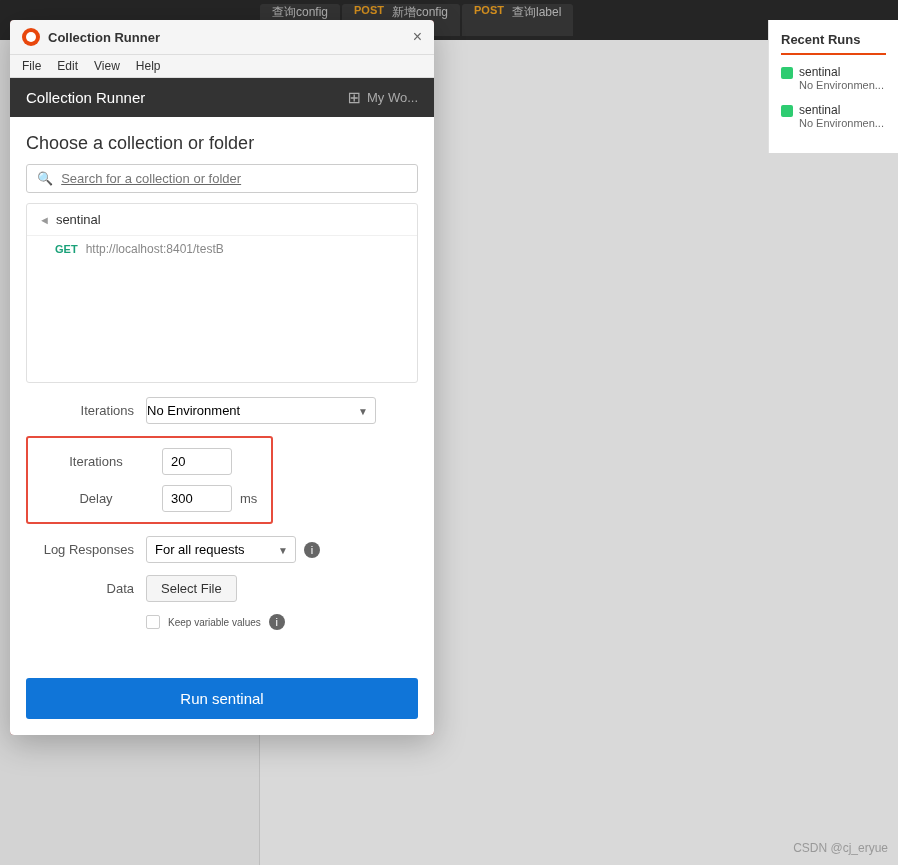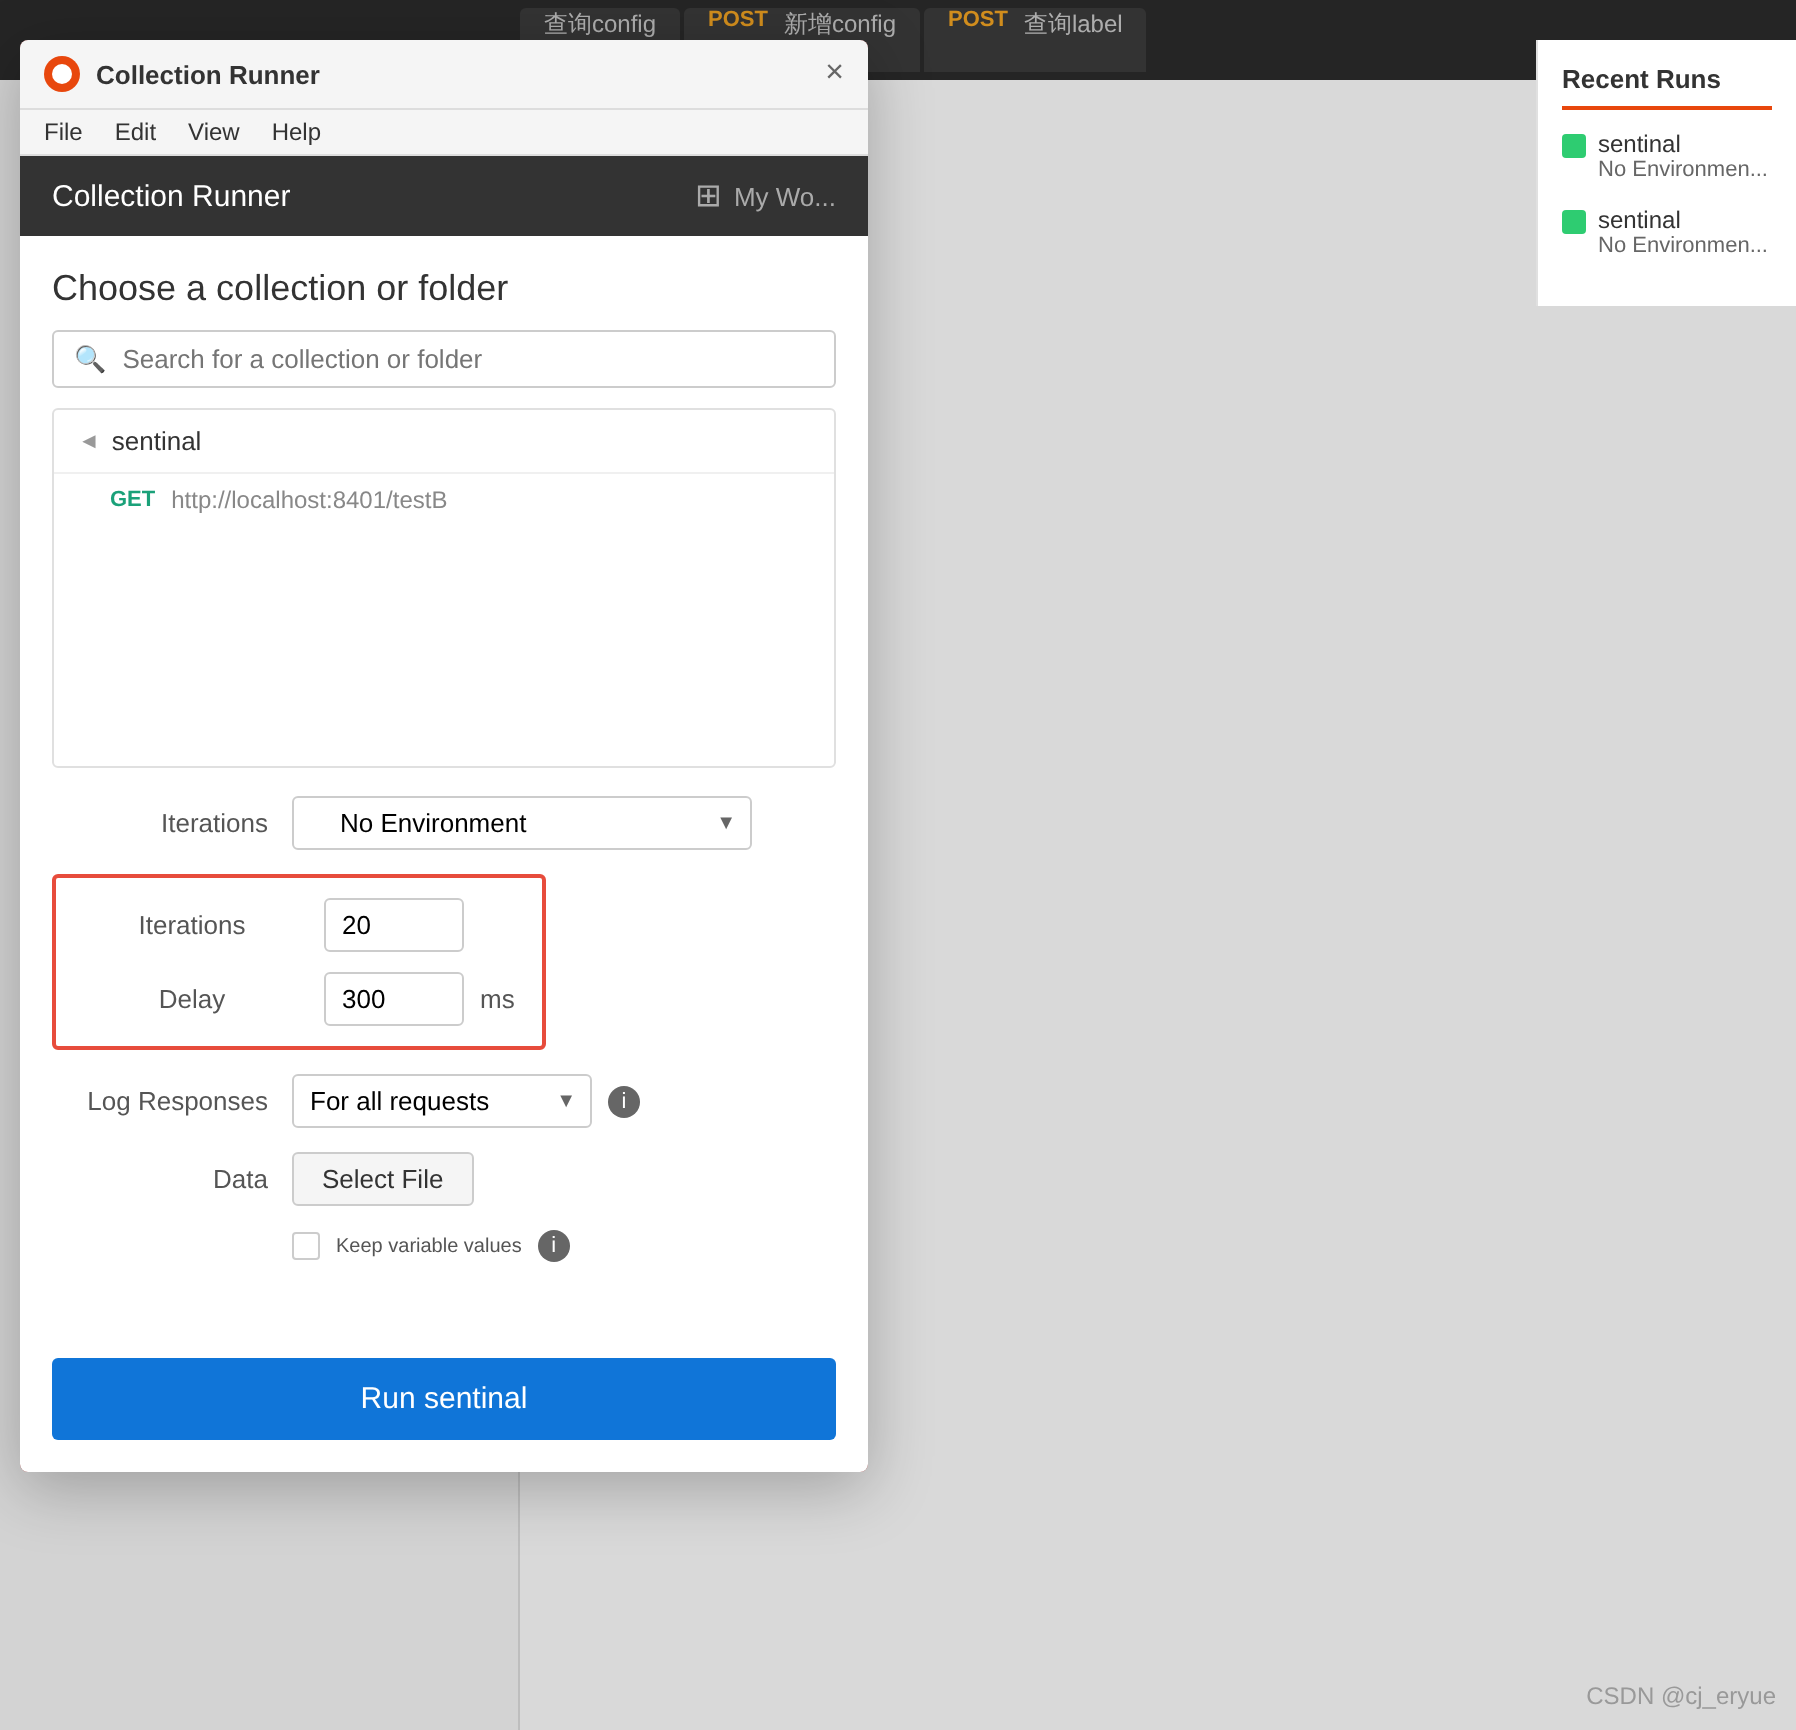--- a/index.html
+++ b/index.html
@@ -284,20 +284,21 @@
       gap: 8px;
       margin-bottom: 10px;
     }
     .search-icon { color: #999; font-size: 13px; }
     .search-input {
       border: none;
       outline: none;
       font-size: 13px;
       color: #666;
       width: 100%;
+      text-decoration: underline;
     }
 
     
     .collection-tree {
       border: 1px solid #e0e0e0;
       border-radius: 3px;
       margin-bottom: 14px;
       min-height: 180px;
     }
     .tree-row {
@@ -352,21 +353,21 @@
     .env-label {
       width: 120px;
       text-align: right;
       font-size: 13px;
       color: #555;
       padding-right: 12px;
     }
     .env-select {
       border: 1px solid #ccc;
       border-radius: 3px;
-      padding: 5px 23px;
+      padding: 5px 0;
       font-size: 13px;
       width: 230px;
       background: #fff;
       appearance: none;
       cursor: pointer;
     }
     .env-select-wrap {
       position: relative;
     }
     .env-select-wrap::after {

